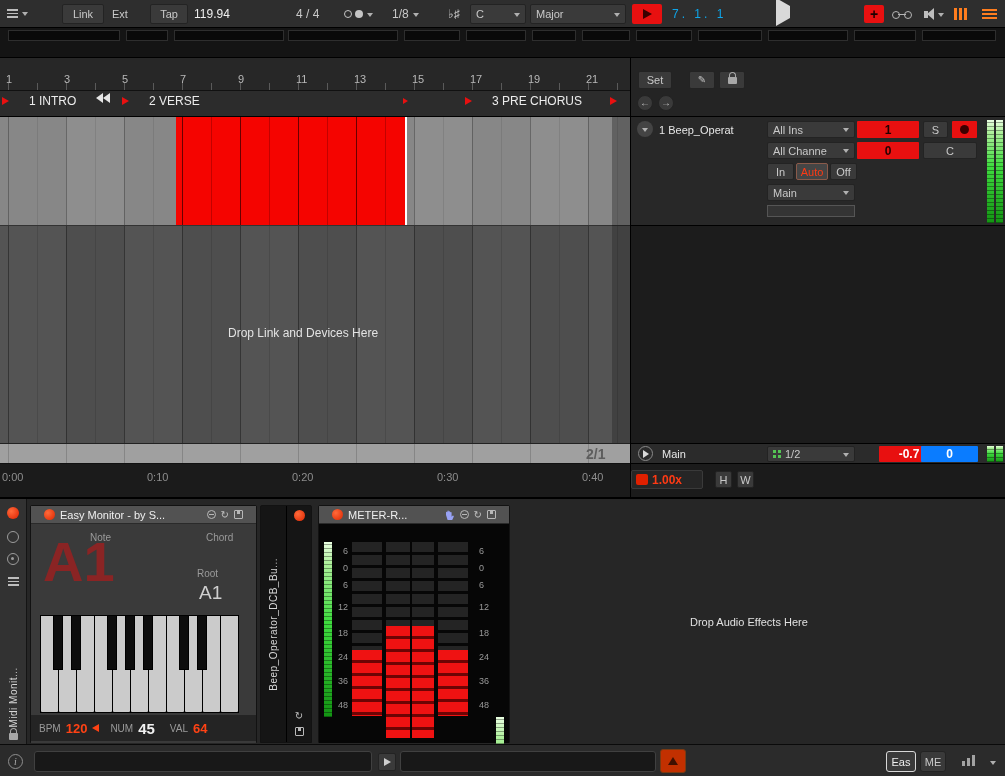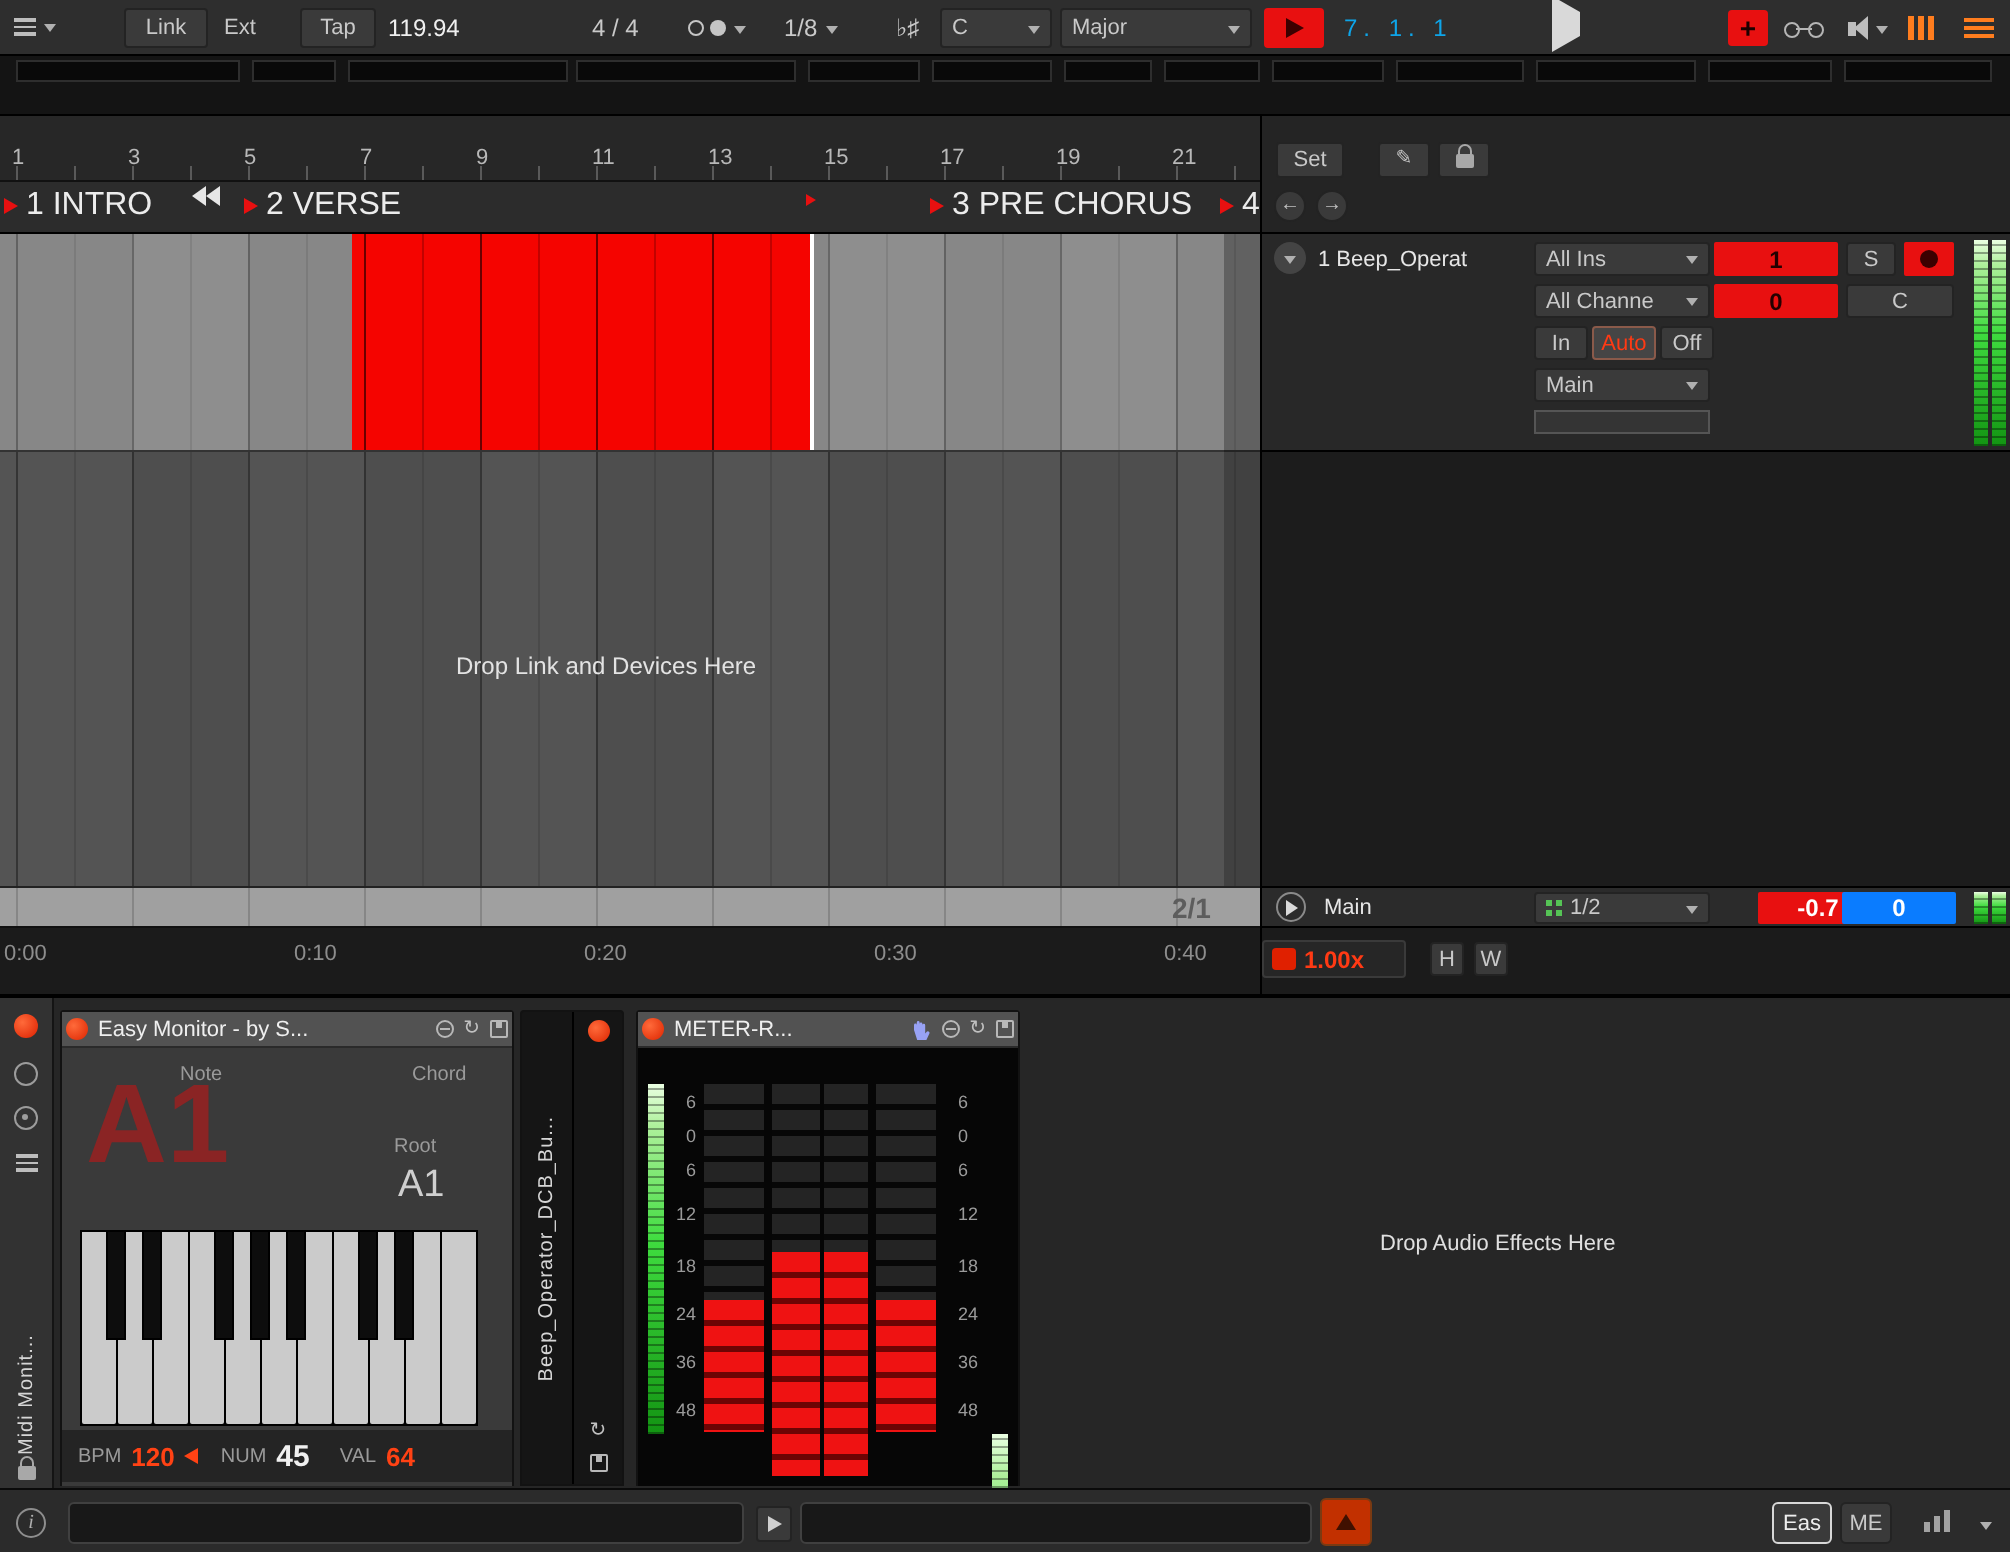--- a/index.html
+++ b/index.html
@@ -55,21 +55,21 @@
   .dotgrid:before{content:"";position:absolute;width:3px;height:3px;background:#55c455;box-shadow:5px 0 #55c455,0 5px #55c455,5px 5px #55c455;}
   .vtext{writing-mode:vertical-rl;transform:rotate(180deg);font-size:10px;color:#d6d6d6;letter-spacing:.5px;white-space:nowrap;}
   
   .transport{left:0;top:0;width:1005px;height:28px;background:#2e2e2e;border-bottom:1px solid #000;}
   .overview{left:0;top:28px;width:1005px;height:30px;background:#141414;border-bottom:1px solid #000;}
   .ovblock{position:absolute;top:2px;height:11px;background:#090909;border:1px solid #2e2e2e;}
   .ruler{left:0;top:58px;width:630px;height:33px;background:#272727;border-bottom:1px solid #111;}
   .ruler:after{content:"";position:absolute;left:0;right:0;bottom:0;height:7px;background:repeating-linear-gradient(90deg,#5a5a5a 0 1px,transparent 1px 29px);background-position:8px 0;}
   .beatnum{position:absolute;top:15px;color:#b8b8b8;font-size:11px;}
   .locrow{left:0;top:91px;width:630px;height:26px;background:#2c2c2c;border-bottom:1px solid #000;}
-  .locator{position:absolute;top:3px;display:flex;align-items:center;gap:4px;color:#ececec;font-size:16px;}
+  .locator{position:absolute;top:3px;display:flex;align-items:center;gap:20px;color:#ececec;font-size:12px;}
   .lane1{left:0;top:117px;width:630px;height:109px;border-bottom:1px solid #333;
      background-image:repeating-linear-gradient(90deg,rgba(0,0,0,.20) 0 1px,transparent 1px 58px),repeating-linear-gradient(90deg,rgba(0,0,0,.09) 0 1px,transparent 1px 29px),repeating-linear-gradient(90deg,rgba(0,0,0,.05) 0 58px,transparent 58px 116px);
      background-position:8px 0,8px 0,8px 0;background-color:#8e8e8e;}
   .clip-red{position:absolute;left:176px;top:0;width:230px;height:108px;
      background-image:repeating-linear-gradient(90deg,rgba(90,0,0,.85) 0 1px,transparent 1px 58px),repeating-linear-gradient(90deg,rgba(160,0,0,.6) 0 1px,transparent 1px 29px);
      background-position:6px 0,6px 0;background-color:#f50400;}
   .lower{left:0;top:226px;width:630px;height:217px;
      background-image:repeating-linear-gradient(90deg,rgba(0,0,0,.28) 0 1px,transparent 1px 58px),repeating-linear-gradient(90deg,rgba(0,0,0,.12) 0 1px,transparent 1px 29px),repeating-linear-gradient(90deg,rgba(255,255,255,.03) 0 58px,transparent 58px 116px);
      background-position:8px 0,8px 0,8px 0;background-color:#4e4e4e;}
   .mainband{left:0;top:443px;width:630px;height:21px;border-top:1px solid #222;border-bottom:1px solid #111;
@@ -78,21 +78,21 @@
   .timeruler{left:0;top:464px;width:630px;height:33px;background:#1b1b1b;}
   .timelabel{position:absolute;top:7px;color:#8d8d8d;font-size:11px;}
   .rpanel-top{left:630px;top:58px;width:375px;height:59px;background:#242424;border-left:1px solid #000;border-bottom:1px solid #000;}
   .rheader{left:630px;top:117px;width:375px;height:109px;background:#282828;border-left:1px solid #000;border-bottom:1px solid #000;}
   .rbody{left:630px;top:226px;width:375px;height:217px;background:#1c1c1c;border-left:1px solid #000;}
   .rmain{left:630px;top:443px;width:375px;height:21px;background:#2b2b2b;border-left:1px solid #000;border-top:1px solid #000;border-bottom:1px solid #000;}
   .rspeed{left:630px;top:464px;width:375px;height:33px;background:#1b1b1b;border-left:1px solid #000;}
   .devview{left:0;top:497px;width:1005px;height:247px;background:#262626;border-top:2px solid #000;}
   .dv-side{position:absolute;left:0;top:0;width:27px;height:247px;background:#323232;border-right:1px solid #141414;display:flex;flex-direction:column;align-items:center;padding:8px 0 6px;}
   .device{position:absolute;top:6px;height:238px;background:#3a3a3a;border:1px solid #121212;border-radius:2px 2px 0 0;}
-  .dtitle{height:18px;background:#525252;display:flex;align-items:center;gap:5px;padding:0 2px;border-bottom:1px solid #2a2a2a;color:#efefef;font-size:11px;}
+  .dtitle{height:18px;background:#525252;display:flex;align-items:center;gap:5px;padding:0 13px;border-bottom:1px solid #2a2a2a;color:#efefef;font-size:11px;}
   .statusbar{left:0;top:744px;width:1005px;height:32px;background:#2b2b2b;border-top:1px solid #0a0a0a;}
   .sinput{position:absolute;top:6px;height:21px;background:#181818;border:1px solid #404040;border-radius:3px;color:#ddd;font-size:11px;padding:0 6px;font-family:"Liberation Sans",sans-serif;}
   .wkey{flex:0 0 17px;margin-right:1px;background:#cbcbcb;border-radius:0 0 1px 1px;}
   .bkey{position:absolute;top:0;width:10px;height:55px;background:#0d0d0d;border:1px solid #000;}
 </style>
 </head>
 <body>
 
 <div class="app">
 

